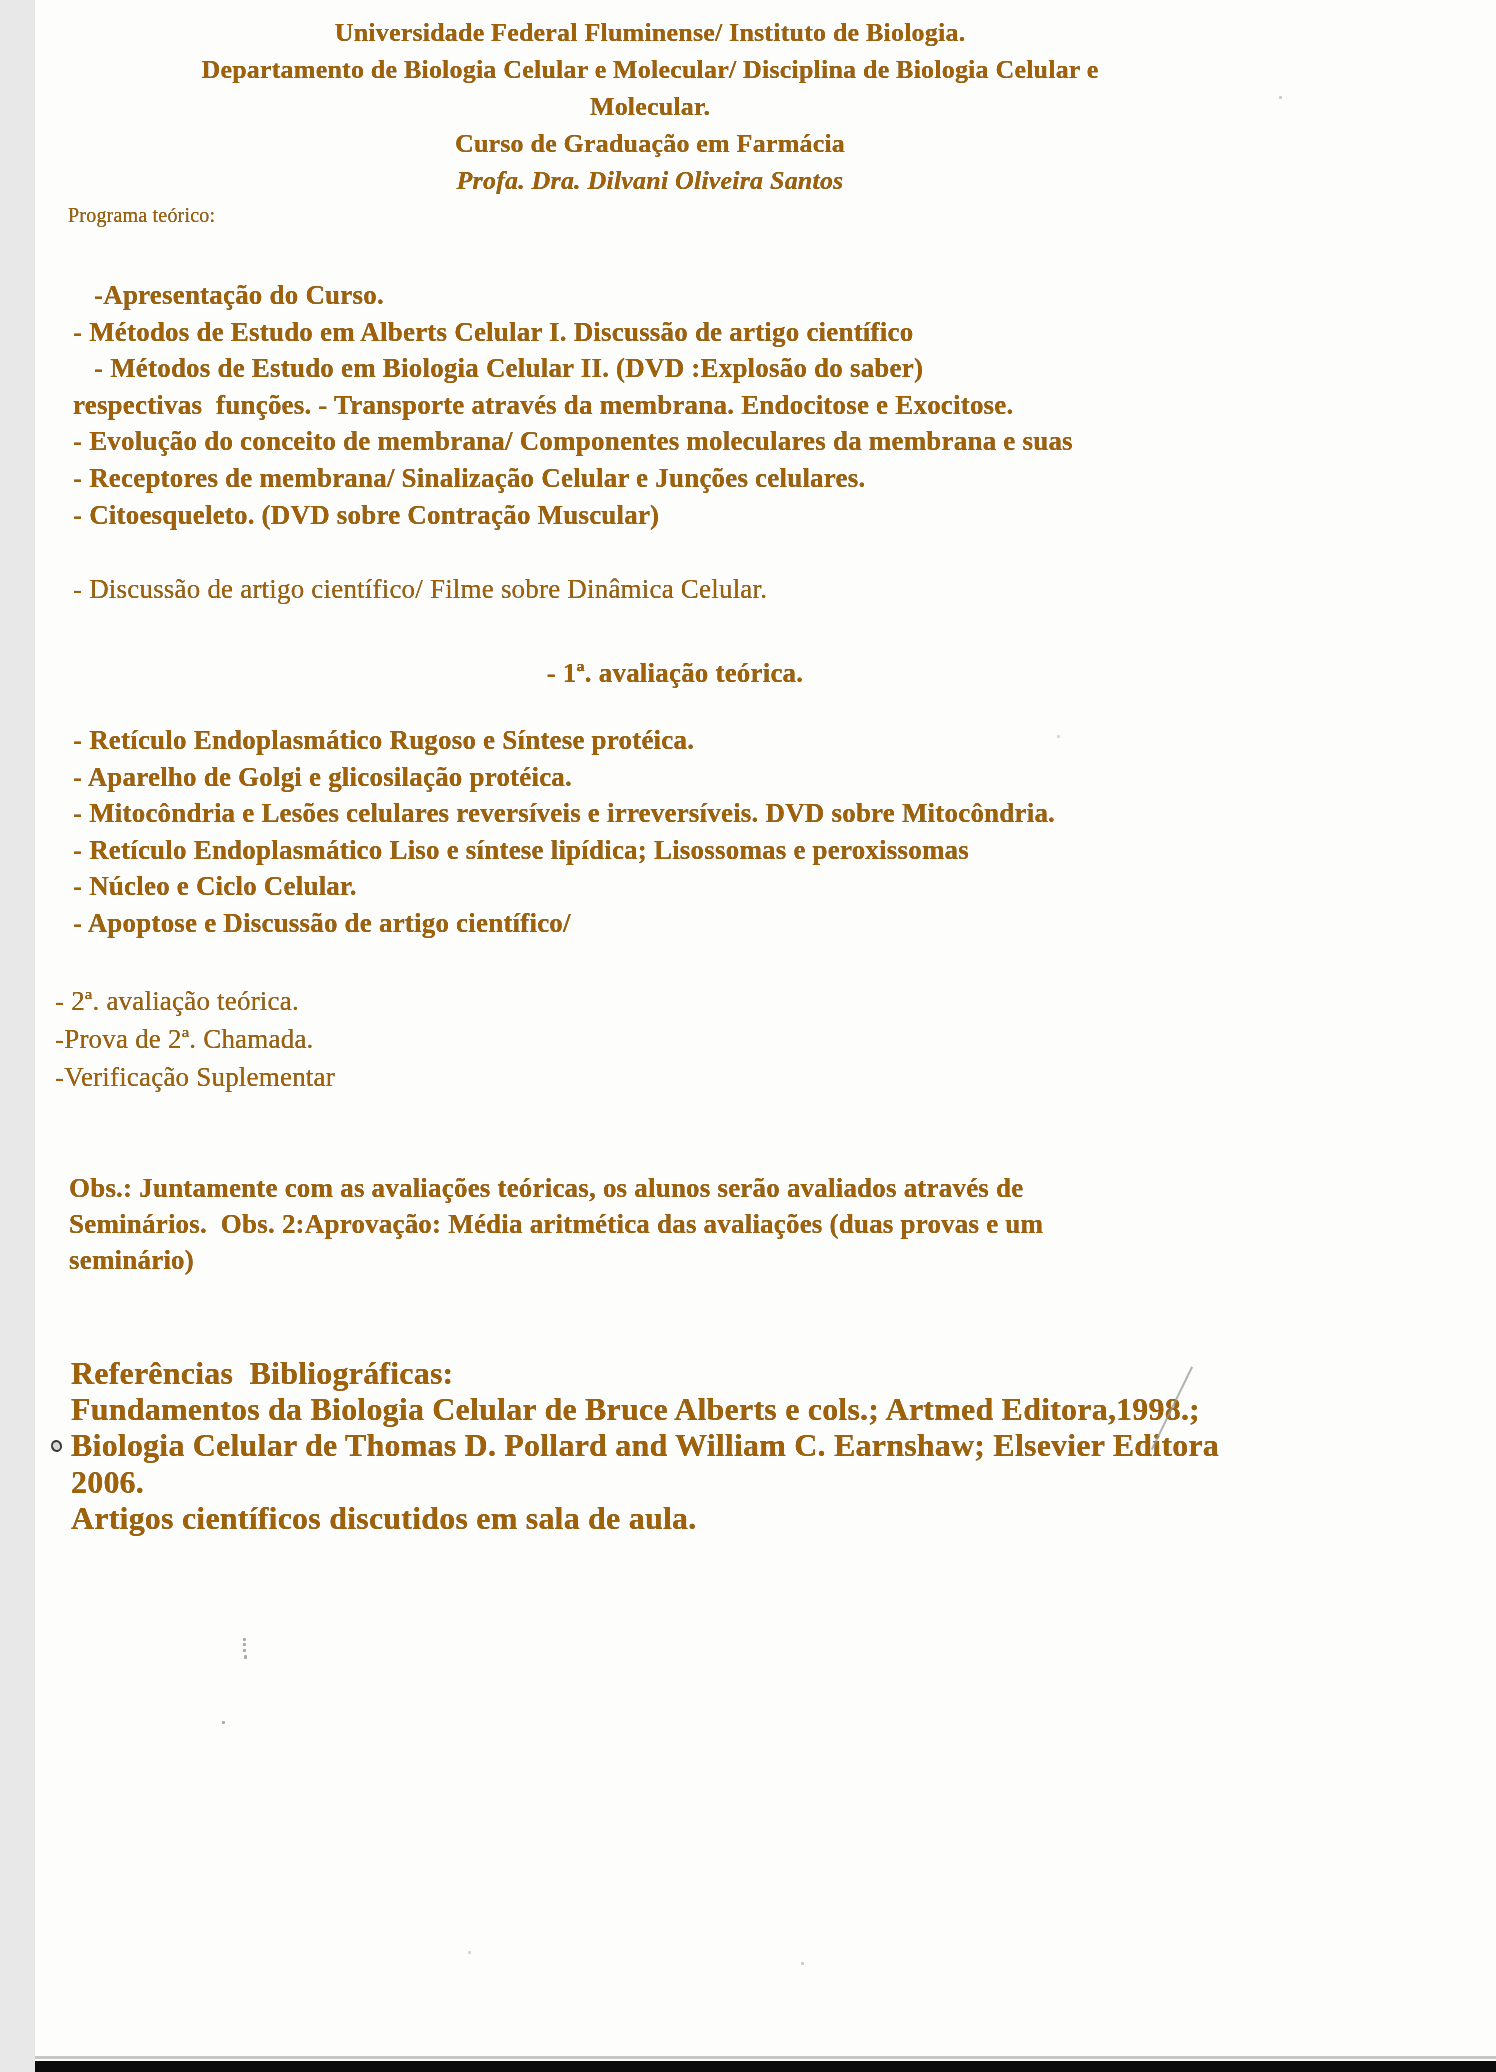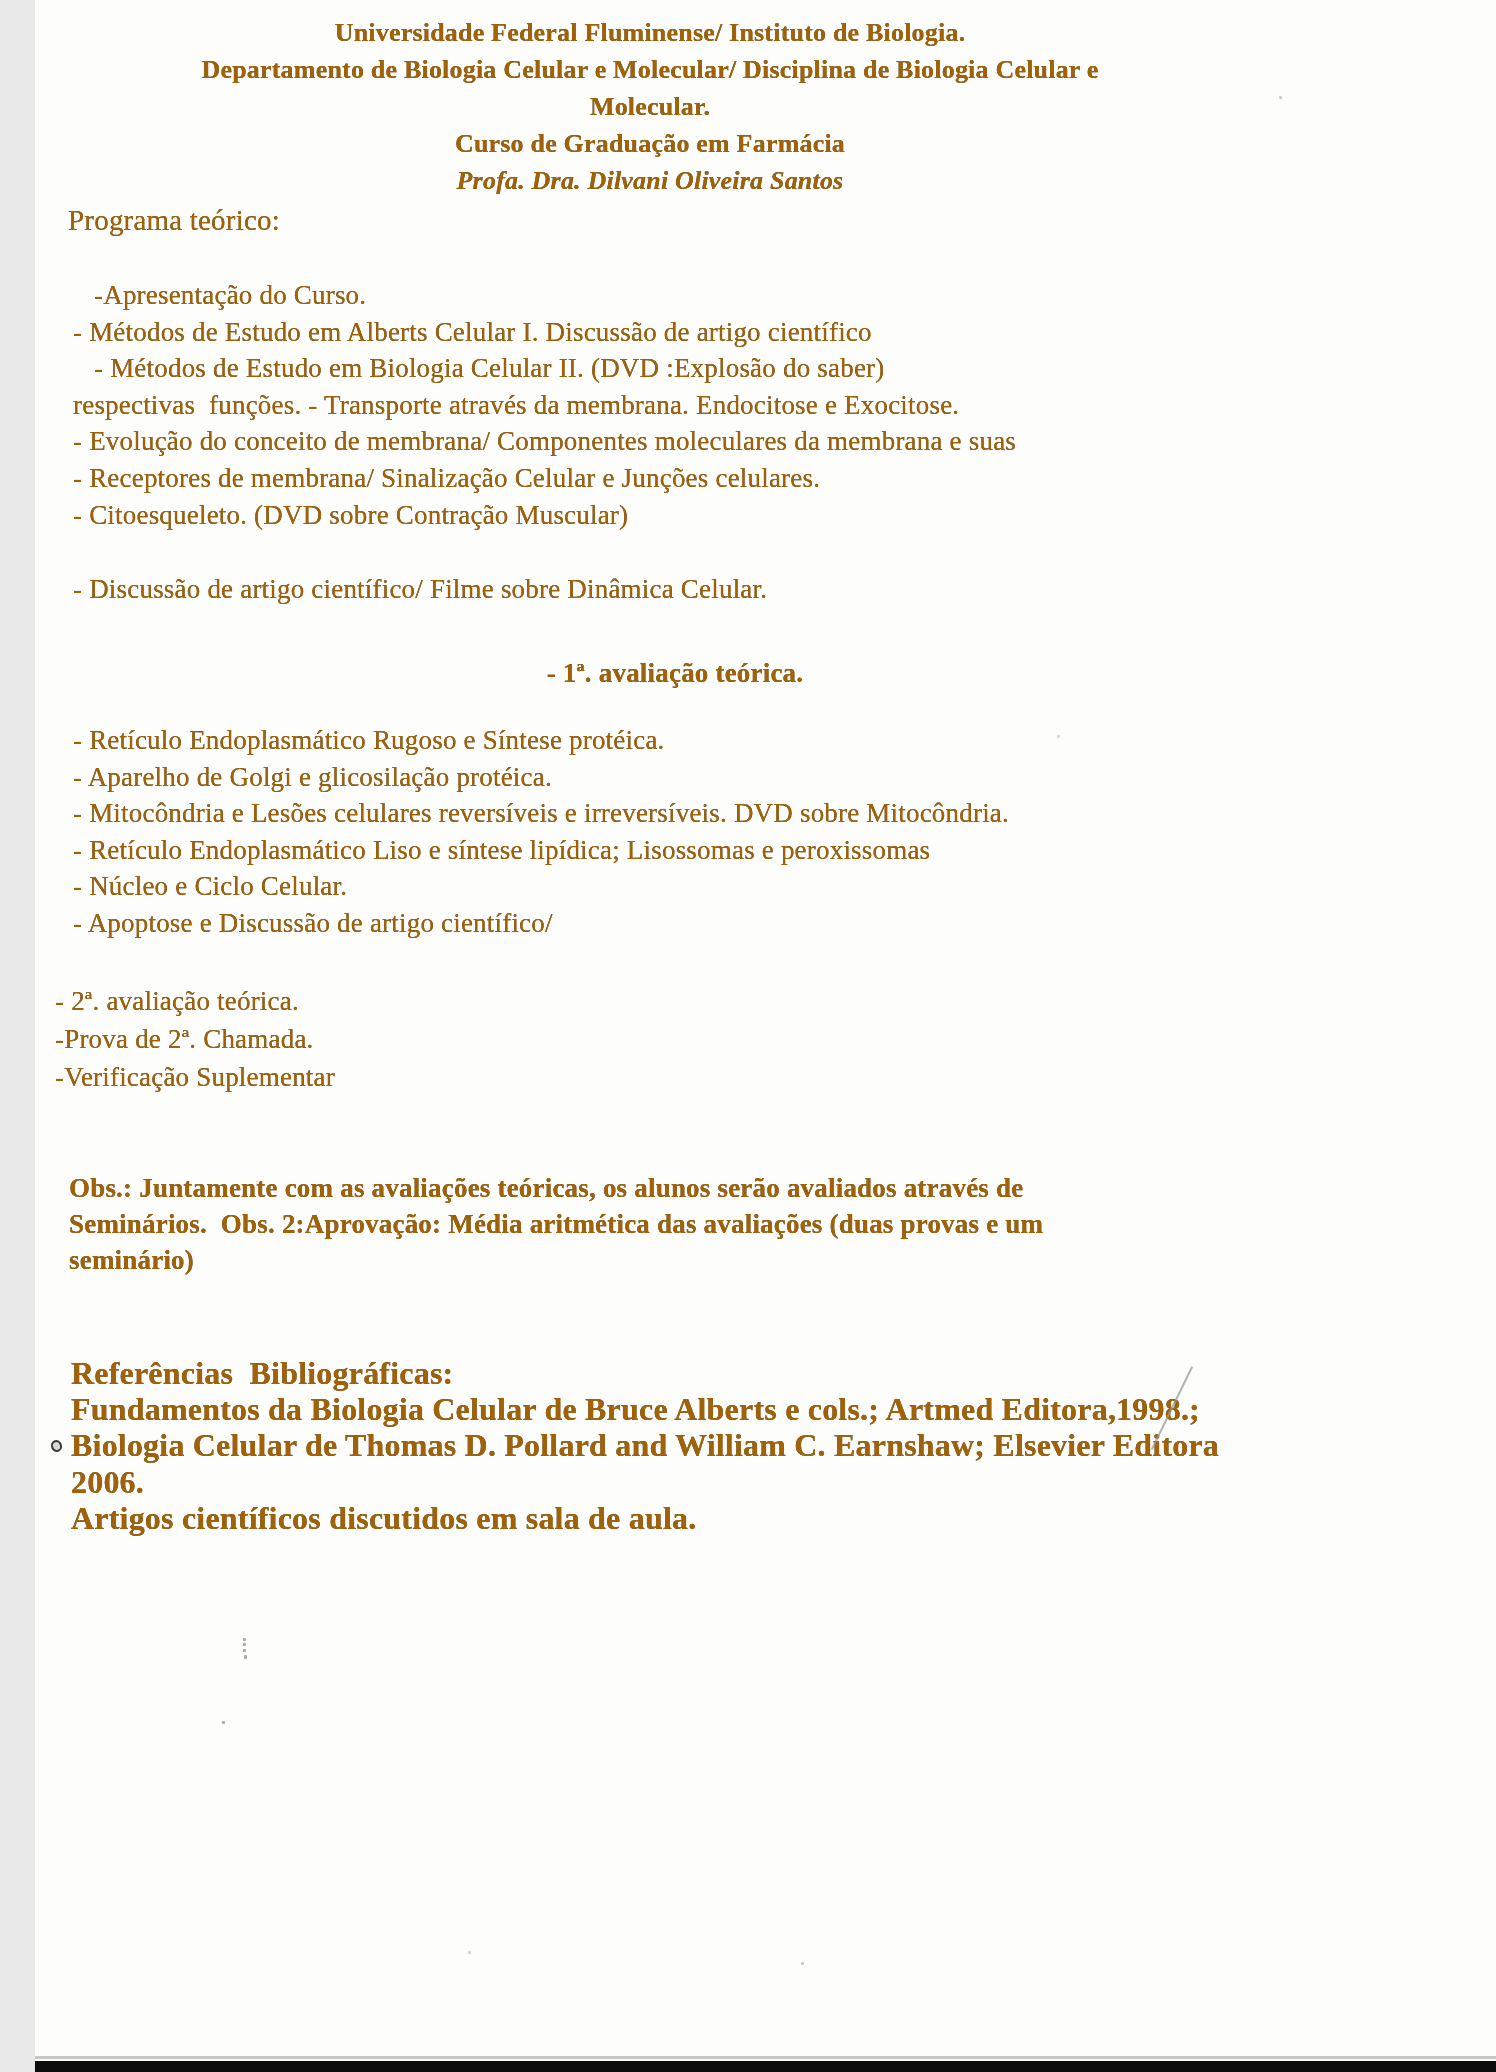--- a/index.html
+++ b/index.html
@@ -23,24 +23,24 @@
     position: absolute;
     left: 20px; top: 14px;
     width: 1190px;
     text-align: center;
     font-weight: bold;
     font-size: 26px;
     line-height: 37px;
   }
   .header-block .prof { font-style: italic; }
   
-  .body-line, .list-block { font-size: 27px; }
+  .body-line, .list-block { font-size: 27px; font-weight: bold; }
   .program-label {
     position: absolute; left: 33px; top: 204px;
-    font-size: 29px;
+    font-size: 20px;
   }
   .list-1 {
     position: absolute; left: 38px; top: 277px;
     line-height: 36.6px;
   }
   .list-1 .indent { padding-left: 21px; }
   .discussion {
     position: absolute; left: 38px; top: 574px;
     font-size: 27px;
   }

